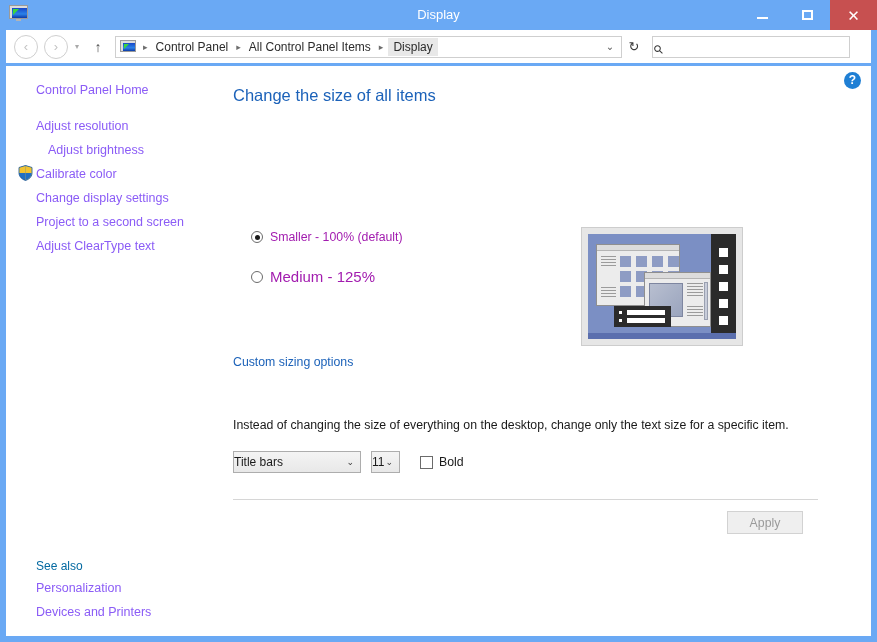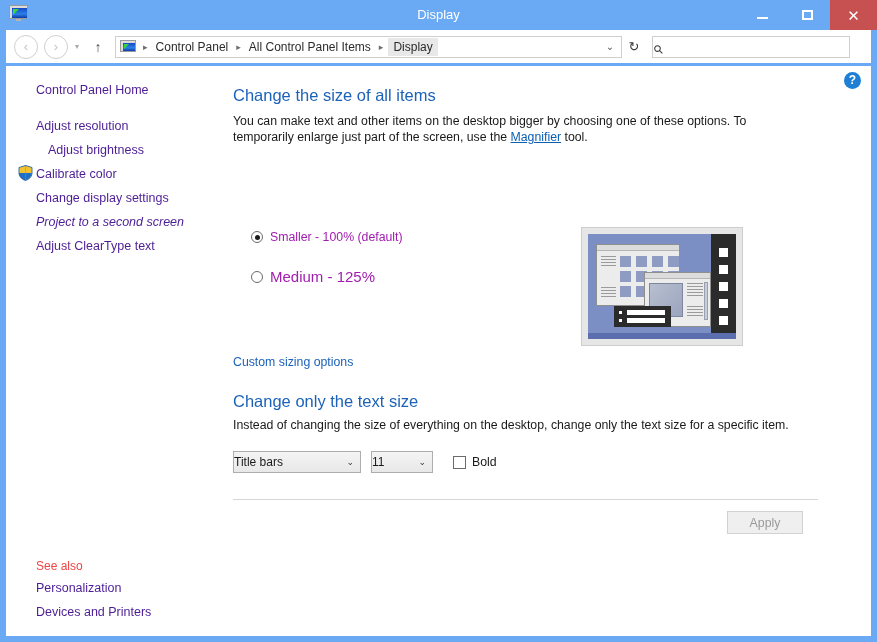--- a/index.html
+++ b/index.html
@@ -240,37 +240,37 @@
   .sidebar {
     position: absolute;
     left: 0; top: 0;
     width: 222px;
     height: 570px;
   }
   .side-link {
     position: absolute;
     left: 30px;
     font-size: 12.5px;
-    color: #4c1d95;
+    color: #8b5cf6;
     white-space: nowrap;
     text-align: right;
   }
   .side-link.home { left: 30px; }
   .shield-ico {
     position: absolute;
     left: 12px;
     width: 15px;
     height: 16px;
   }
   .shield-ico svg { display: block; }
   .see-also {
     position: absolute;
     left: 30px;
     font-size: 12px;
-    color: #ef4444;
+    color: #0369a1;
   }
 
   .main {
     position: absolute;
     left: 222px;
     top: 0;
     width: 643px;
     height: 570px;
   }
   .h-blue {
@@ -457,21 +457,21 @@
     height: 22px;
     border: 1px solid #adadad;
     background: linear-gradient(180deg,#f4f4f4 0%, #e8e8e8 100%);
     display: flex;
     align-items: center;
     box-sizing: border-box;
     font-size: 12px;
     color: #1a1a1a;
   }
   .sel.wide { width: 128px; }
-  .sel.narrow { width: 62px; margin-left: 10px; }
+  .sel.narrow { width: 29px; margin-left: 10px; }
   .sel-val { flex: 1; padding-left: 0; white-space: nowrap; }
   .sel-caret {
     font-size: 9px;
     color: #3a3a3a;
     padding-right: 6px;
   }
   .chk-wrap {
     display: flex;
     align-items: center;
     margin-left: 20px;
@@ -584,33 +584,32 @@
           <path d="M7.5 0.5 L14 2.5 L14 8 C14 12 10.5 14.5 7.5 15.5 C4.5 14.5 1 12 1 8 L1 2.5 Z" fill="#1f6fc4" stroke="#14518f" stroke-width="0.8"></path>
           <path d="M7.5 0.9 L13.6 2.8 L13.6 8 C13.6 11.7 10.3 14.1 7.5 15.1 Z" fill="#ffffff" opacity="0.0"></path>
           <path d="M7.5 1 L7.5 15.2 C10.3 14.2 13.6 11.8 13.6 8 L13.6 2.8 Z" fill="#f2c330"></path>
           <path d="M1.4 2.8 L7.5 1 L7.5 7.9 L1.4 7.9 Z" fill="#f2c330"></path>
           <path d="M7.5 7.9 L13.6 7.9 L13.6 8 C13.6 11.8 10.3 14.2 7.5 15.2 Z" fill="#1f6fc4"></path>
         </svg>
       </div>
       <div class="side-link" style="top:101px;">Calibrate color</div>
 
       <div class="side-link" style="top:125px;">Change display settings</div>
-      <div class="side-link" style="top:149px;font-style:italic;">Project to a second screen</div>
+      <div class="side-link" style="top:149px;">Project to a second screen</div>
       <div class="side-link" style="top:173px;">Adjust ClearType text</div>
 
       <div class="see-also" style="top:493px;">See also</div>
       <div class="side-link" style="top:515px;">Personalization</div>
       <div class="side-link" style="top:539px;">Devices and Printers</div>
     </div>
 
     <div class="main">
 
       <div class="h-blue" style="left:5px; top:20px;">Change the size of all items</div>
 
-      <div class="para" style="left:5px; top:47px; width:572px;"><span>You can make text and other items on the desktop bigger by choosing one of these options. To temporarily enlarge just part of the screen, use the </span><span class="inline-link">Magnifier</span><span> tool.</span></div>
 
       <div class="radio-row" style="left:23px; top:164px;">
         <span class="radio-mark on"></span>
         <span class="radio-label" style="font-size:12.3px;">Smaller - 100% (default)</span>
       </div>
 
       <div class="radio-row" style="left:23px; top:202px;">
         <span class="radio-mark"></span>
         <span class="radio-label" style="font-size:15px;">Medium - 125%</span>
       </div>
@@ -681,21 +680,20 @@
             <div class="pv-charm-sq" style="top:65px;"></div>
             <div class="pv-charm-sq" style="top:82px;"></div>
           </div>
 
           <div class="pv-taskbar"></div>
         </div>
       </div>
 
       <div class="blue-link" style="left:5px; top:289px;">Custom sizing options</div>
 
-      <div class="h-blue" style="left:5px; top:326px;">Change only the text size</div>
 
       <div class="para" style="left:5px; top:351px; width:590px;">Instead of changing the size of everything on the desktop, change only the text size for a specific item.</div>
 
       <div class="ctrl-row">
         <div class="sel wide">
           <span class="sel-val">Title bars</span>
           <span class="sel-caret">⌄</span>
         </div>
         <div class="sel narrow">
           <span class="sel-val">11</span>

